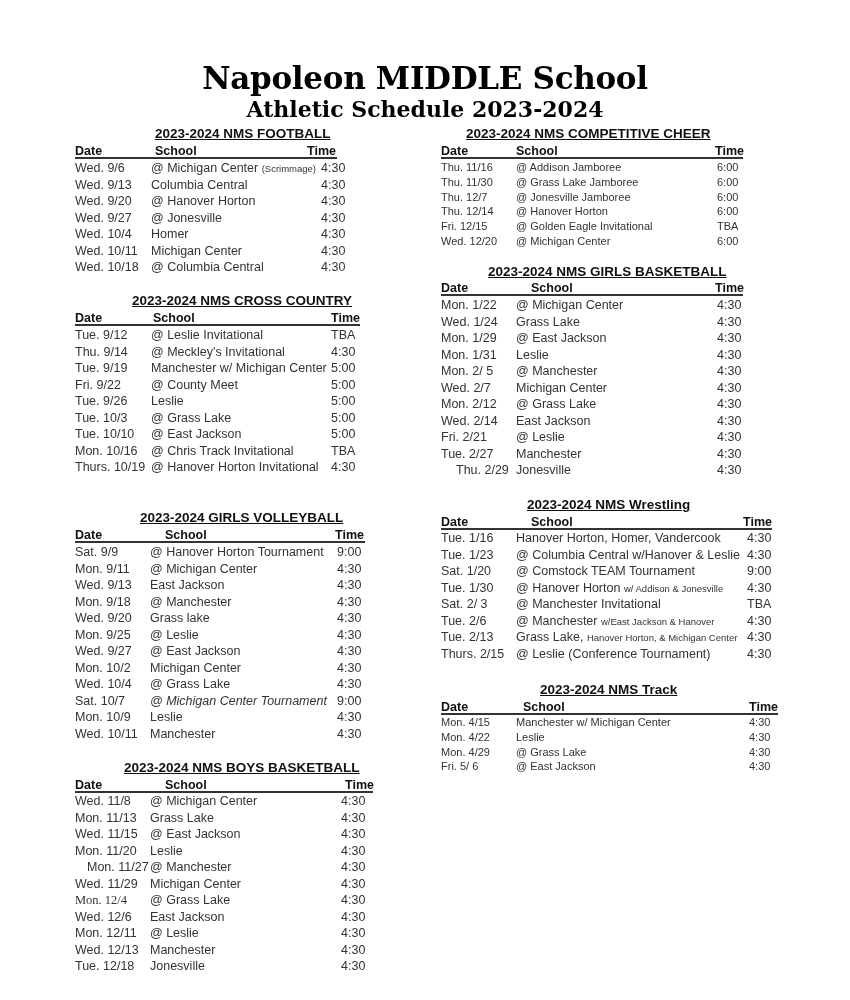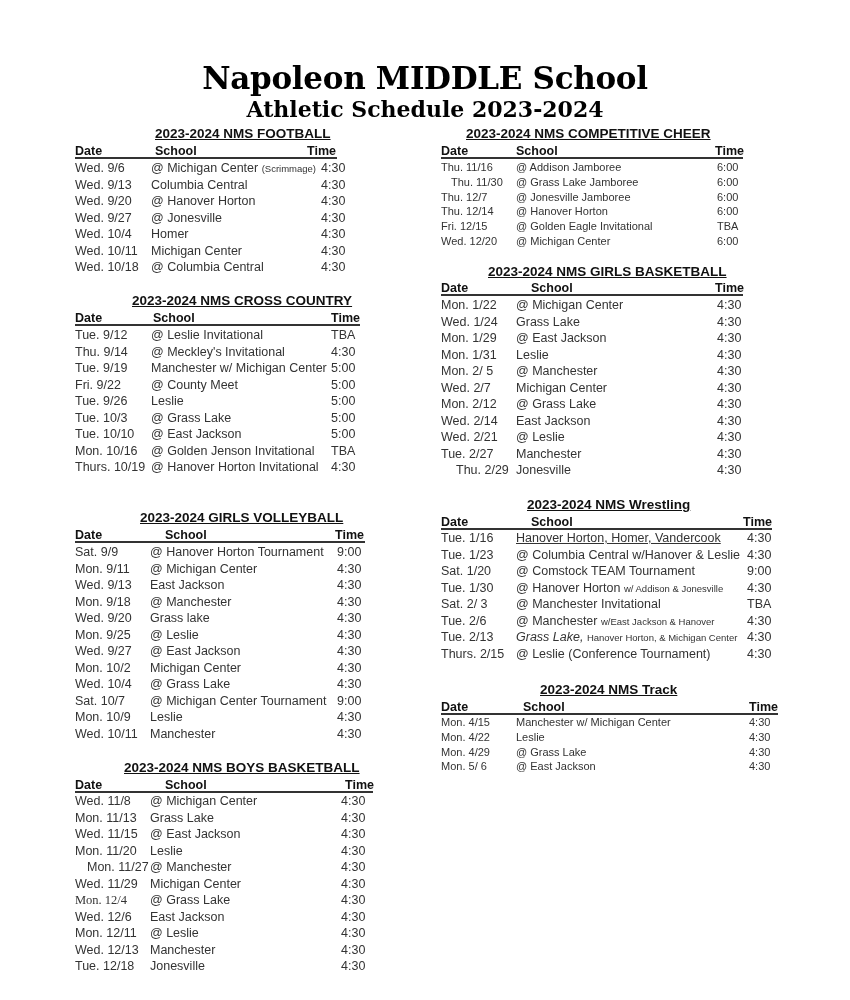--- a/index.html
+++ b/index.html
@@ -100,21 +100,21 @@
         <span style="left: 76px;"><span style="position: static;">@ Grass Lake</span></span>
         <span style="left: 256px;">5:00</span>
       </div>
       <div class="row" style="left: 75px; top: 427px; font-size: 12.5px;">
         <span style="left: 0px;">Tue. 10/10</span>
         <span style="left: 76px;"><span style="position: static;">@ East Jackson</span></span>
         <span style="left: 256px;">5:00</span>
       </div>
       <div class="row" style="left: 75px; top: 443.5px; font-size: 12.5px;">
         <span style="left: 0px;">Mon. 10/16</span>
-        <span style="left: 76px;"><span style="position: static;">@ Golden Jenson Invitational</span></span>
+        <span style="left: 76px;"><span style="position: static;">@ Chris Track Invitational</span></span>
         <span style="left: 256px;">TBA</span>
       </div>
       <div class="row" style="left: 75px; top: 460px; font-size: 12.5px;">
         <span style="left: 0px;">Thurs. 10/19</span>
         <span style="left: 76px;"><span style="position: static;">@ Hanover Horton Invitational</span></span>
         <span style="left: 256px;">4:30</span>
       </div>
     </div>
     <div class="section">
       <div class="sec-title" style="left: 140px; top: 510px;">2023-2024 GIRLS VOLLEYBALL</div>
@@ -162,21 +162,21 @@
         <span style="left: 75px;"><span style="position: static;">Michigan Center</span></span>
         <span style="left: 262px;">4:30</span>
       </div>
       <div class="row" style="left: 75px; top: 677px; font-size: 12.5px;">
         <span style="left: 0px;">Wed. 10/4</span>
         <span style="left: 75px;"><span style="position: static;">@ Grass Lake</span></span>
         <span style="left: 262px;">4:30</span>
       </div>
       <div class="row" style="left: 75px; top: 693.5px; font-size: 12.5px;">
         <span style="left: 0px;">Sat. 10/7</span>
-        <span style="left: 75px;"><span style="position: static;">@ Michigan Center Tournament</span></span>
+        <span style="left: 75px;"><span style="position: static; font-style: italic;">@ Michigan Center Tournament</span></span>
         <span style="left: 262px;">9:00</span>
       </div>
       <div class="row" style="left: 75px; top: 710px; font-size: 12.5px;">
         <span style="left: 0px;">Mon. 10/9</span>
         <span style="left: 75px;"><span style="position: static;">Leslie</span></span>
         <span style="left: 262px;">4:30</span>
       </div>
       <div class="row" style="left: 75px; top: 726.5px; font-size: 12.5px;">
         <span style="left: 0px;">Wed. 10/11</span>
         <span style="left: 75px;"><span style="position: static;">Manchester</span></span>
@@ -250,21 +250,21 @@
       <div class="hdr" style="left: 441px; top: 144px;">Date</div>
       <div class="hdr" style="left: 516px; top: 144px;">School</div>
       <div class="hdr" style="left: 715px; top: 144px;">Time</div>
       <div class="hdr-line" style="left: 441px; top: 157px; width: 302px;"></div>
       <div class="row" style="left: 441px; top: 161px; font-size: 11px;">
         <span style="left: 0px;">Thu. 11/16</span>
         <span style="left: 75px;"><span style="position: static;">@ Addison Jamboree</span></span>
         <span style="left: 276px;">6:00</span>
       </div>
       <div class="row" style="left: 441px; top: 175.8px; font-size: 11px;">
-        <span style="left: 10px;">Thu. 11/30</span>
+        <span style="left: 0px;">Thu. 11/30</span>
         <span style="left: 75px;"><span style="position: static;">@ Grass Lake Jamboree</span></span>
         <span style="left: 276px;">6:00</span>
       </div>
       <div class="row" style="left: 441px; top: 190.6px; font-size: 11px;">
         <span style="left: 0px;">Thu. 12/7</span>
         <span style="left: 75px;"><span style="position: static;">@ Jonesville Jamboree</span></span>
         <span style="left: 276px;">6:00</span>
       </div>
       <div class="row" style="left: 441px; top: 205.4px; font-size: 11px;">
         <span style="left: 0px;">Thu. 12/14</span>
@@ -322,21 +322,21 @@
         <span style="left: 0px;">Mon. 2/12</span>
         <span style="left: 75px;"><span style="position: static;">@ Grass Lake</span></span>
         <span style="left: 276px;">4:30</span>
       </div>
       <div class="row" style="left: 441px; top: 413.5px; font-size: 12.5px;">
         <span style="left: 0px;">Wed. 2/14</span>
         <span style="left: 75px;"><span style="position: static;">East Jackson</span></span>
         <span style="left: 276px;">4:30</span>
       </div>
       <div class="row" style="left: 441px; top: 430px; font-size: 12.5px;">
-        <span style="left: 0px;">Wed. 2/21</span>
+        <span style="left: 0px;">Fri. 2/21</span>
         <span style="left: 75px;"><span style="position: static;">@ Leslie</span></span>
         <span style="left: 276px;">4:30</span>
       </div>
       <div class="row" style="left: 441px; top: 446.5px; font-size: 12.5px;">
         <span style="left: 0px;">Tue. 2/27</span>
         <span style="left: 75px;"><span style="position: static;">Manchester</span></span>
         <span style="left: 276px;">4:30</span>
       </div>
       <div class="row" style="left: 441px; top: 463px; font-size: 12.5px;">
         <span style="left: 15px;">Thu. 2/29</span>
@@ -345,21 +345,21 @@
       </div>
     </div>
     <div class="section">
       <div class="sec-title" style="left: 527px; top: 497px;">2023-2024 NMS Wrestling</div>
       <div class="hdr" style="left: 441px; top: 515px;">Date</div>
       <div class="hdr" style="left: 531px; top: 515px;">School</div>
       <div class="hdr" style="left: 743px; top: 515px;">Time</div>
       <div class="hdr-line" style="left: 441px; top: 528px; width: 331px;"></div>
       <div class="row" style="left: 441px; top: 531px; font-size: 12.5px;">
         <span style="left: 0px;">Tue. 1/16</span>
-        <span style="left: 75px;"><span style="position: static; text-decoration: underline;"> Hanover Horton, Homer, Vandercook</span></span>
+        <span style="left: 75px;"><span style="position: static;"> Hanover Horton, Homer, Vandercook</span></span>
         <span style="left: 306px;">4:30</span>
       </div>
       <div class="row" style="left: 441px; top: 547.5px; font-size: 12.5px;">
         <span style="left: 0px;">Tue. 1/23</span>
         <span style="left: 75px;"><span style="position: static;">@ Columbia Central w/Hanover &amp; Leslie</span></span>
         <span style="left: 306px;">4:30</span>
       </div>
       <div class="row" style="left: 441px; top: 564px; font-size: 12.5px;">
         <span style="left: 0px;">Sat. 1/20</span>
         <span style="left: 75px;"><span style="position: static;">@ Comstock TEAM Tournament</span></span>
@@ -375,21 +375,21 @@
         <span style="left: 75px;"><span style="position: static;">@ Manchester Invitational</span></span>
         <span style="left: 306px;">TBA</span>
       </div>
       <div class="row" style="left: 441px; top: 613.5px; font-size: 12.5px;">
         <span style="left: 0px;">Tue. 2/6</span>
         <span style="left: 75px;"><span style="position: static;">@ Manchester</span> <span class="small" style="position: static;">w/East Jackson &amp; Hanover</span></span>
         <span style="left: 306px;">4:30</span>
       </div>
       <div class="row" style="left: 441px; top: 630px; font-size: 12.5px;">
         <span style="left: 0px;">Tue. 2/13</span>
-        <span style="left: 75px;"><span style="position: static; font-style: italic;">Grass Lake,</span> <span class="small" style="position: static;">Hanover Horton, &amp; Michigan Center</span></span>
+        <span style="left: 75px;"><span style="position: static;">Grass Lake,</span> <span class="small" style="position: static;">Hanover Horton, &amp; Michigan Center</span></span>
         <span style="left: 306px;">4:30</span>
       </div>
       <div class="row" style="left: 441px; top: 646.5px; font-size: 12.5px;">
         <span style="left: 0px;">Thurs. 2/15</span>
         <span style="left: 75px;"><span style="position: static;">@ Leslie (Conference Tournament)</span></span>
         <span style="left: 306px;">4:30</span>
       </div>
     </div>
     <div class="section">
       <div class="sec-title" style="left: 540px; top: 682px;">2023-2024 NMS Track</div>
@@ -406,18 +406,18 @@
         <span style="left: 0px;">Mon. 4/22</span>
         <span style="left: 75px;"><span style="position: static;">Leslie</span></span>
         <span style="left: 308px;">4:30</span>
       </div>
       <div class="row" style="left: 441px; top: 745.6px; font-size: 11px;">
         <span style="left: 0px;">Mon. 4/29</span>
         <span style="left: 75px;"><span style="position: static;">@ Grass Lake</span></span>
         <span style="left: 308px;">4:30</span>
       </div>
       <div class="row" style="left: 441px; top: 760.4px; font-size: 11px;">
-        <span style="left: 0px;">Mon. 5/ 6</span>
+        <span style="left: 0px;">Fri. 5/ 6</span>
         <span style="left: 75px;"><span style="position: static;">@ East Jackson</span></span>
         <span style="left: 308px;">4:30</span>
       </div>
     </div>
   </div>
 
 </body></html>

